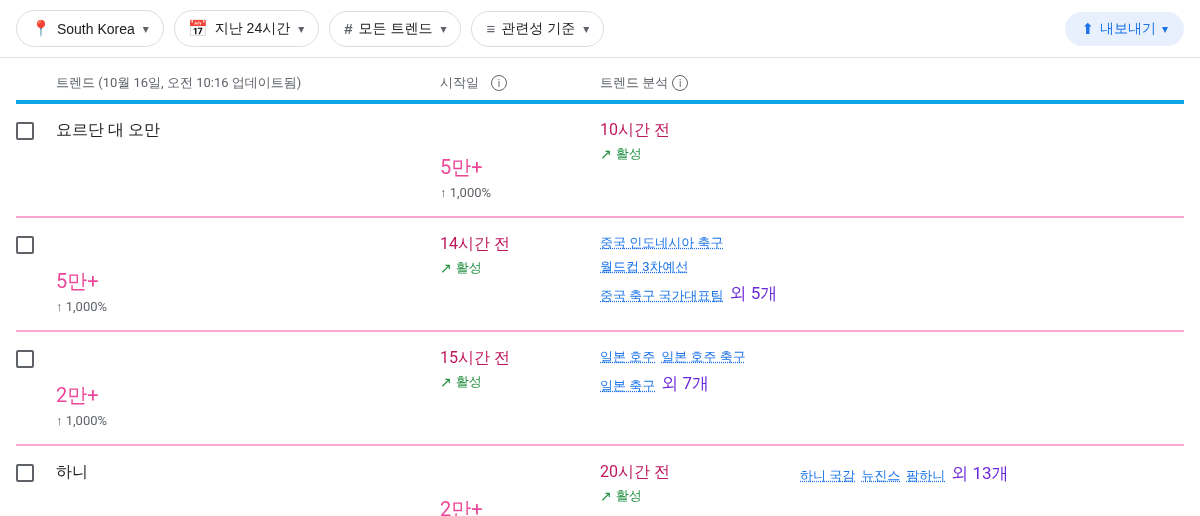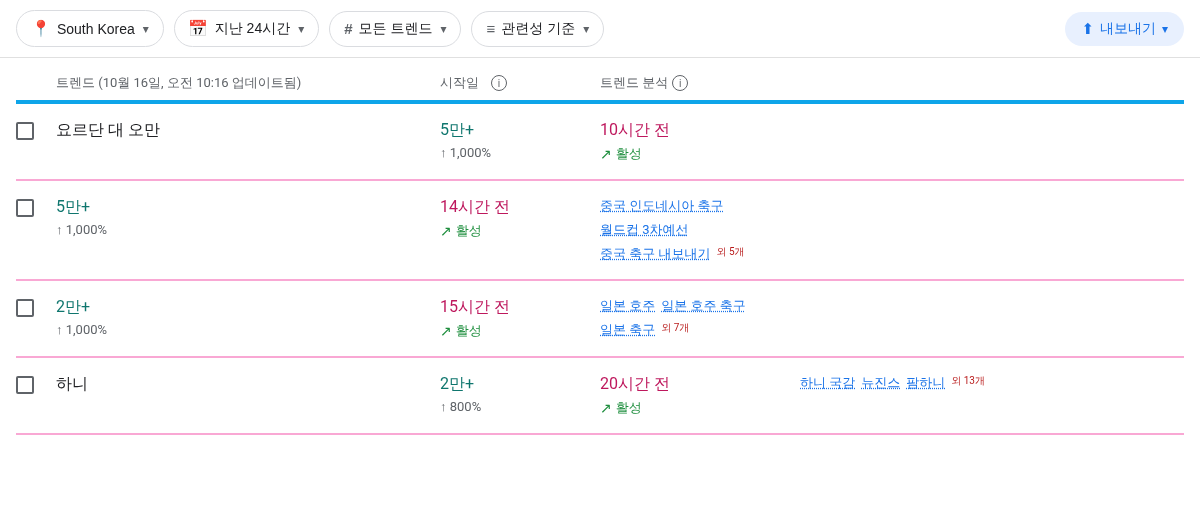--- a/index.html
+++ b/index.html
@@ -109,23 +109,24 @@
 
     .row-title {
       font-size: 16px;
       font-weight: 400;
       color: #202124;
       padding-right: 20px;
     }
 
     .row-search {}
     .search-count {
-      font-size: 16px;
+      font-size: 20px;
       font-weight: 400;
-      color: #0f766e;
+      color: #ec4899;
+      margin-top: 34px;
     }
     .search-change {
       font-size: 13px;
       color: #5f6368;
       margin-top: 4px;
     }
 
     .row-start {}
     .start-time {
       font-size: 16px;
@@ -152,31 +153,31 @@
     }
     .tag-link {
       font-size: 13px;
       color: #1a73e8;
       text-decoration: underline;
       text-decoration-style: dotted;
       cursor: pointer;
       white-space: nowrap;
     }
     .tag-more {
-      font-size: 10px;
-      color: #b91c1c;
+      font-size: 17px;
+      color: #6d28d9;
       cursor: pointer;
       white-space: nowrap;
     }
 
     .row-analysis-inner {
       display: flex;
       flex-wrap: wrap;
       gap: 6px;
-      align-items: flex-start;
+      align-items: flex-end;
     }
   </style>
 </head>
 <body>
 
 <div class="toolbar">
   <button class="filter-btn">
     <span class="icon">📍</span>
     <span>South Korea</span>
     <span class="chevron">▾</span>
@@ -257,21 +258,21 @@
       <div class="start-time">14시간 전</div>
       <div class="start-active">
         <span class="trend-arrow">↗</span>
         <span>활성</span>
       </div>
     </div>
     <div class="row-analysis">
       <div class="row-analysis-inner">
             <span class="tag-link">중국 인도네시아 축구</span>
             <span class="tag-link">월드컵 3차예선</span>
-            <span class="tag-link">중국 축구 내보내기</span>
+            <span class="tag-link">중국 축구 국가대표팀</span>
             <span class="tag-more">외 5개</span>
           </div>
     </div>
   </div>
       <div class="table-row">
     <div class="row-checkbox">
       <div class="checkbox"></div>
     </div>
     <div class="row-search">
       <div class="search-count">2만+</div>

